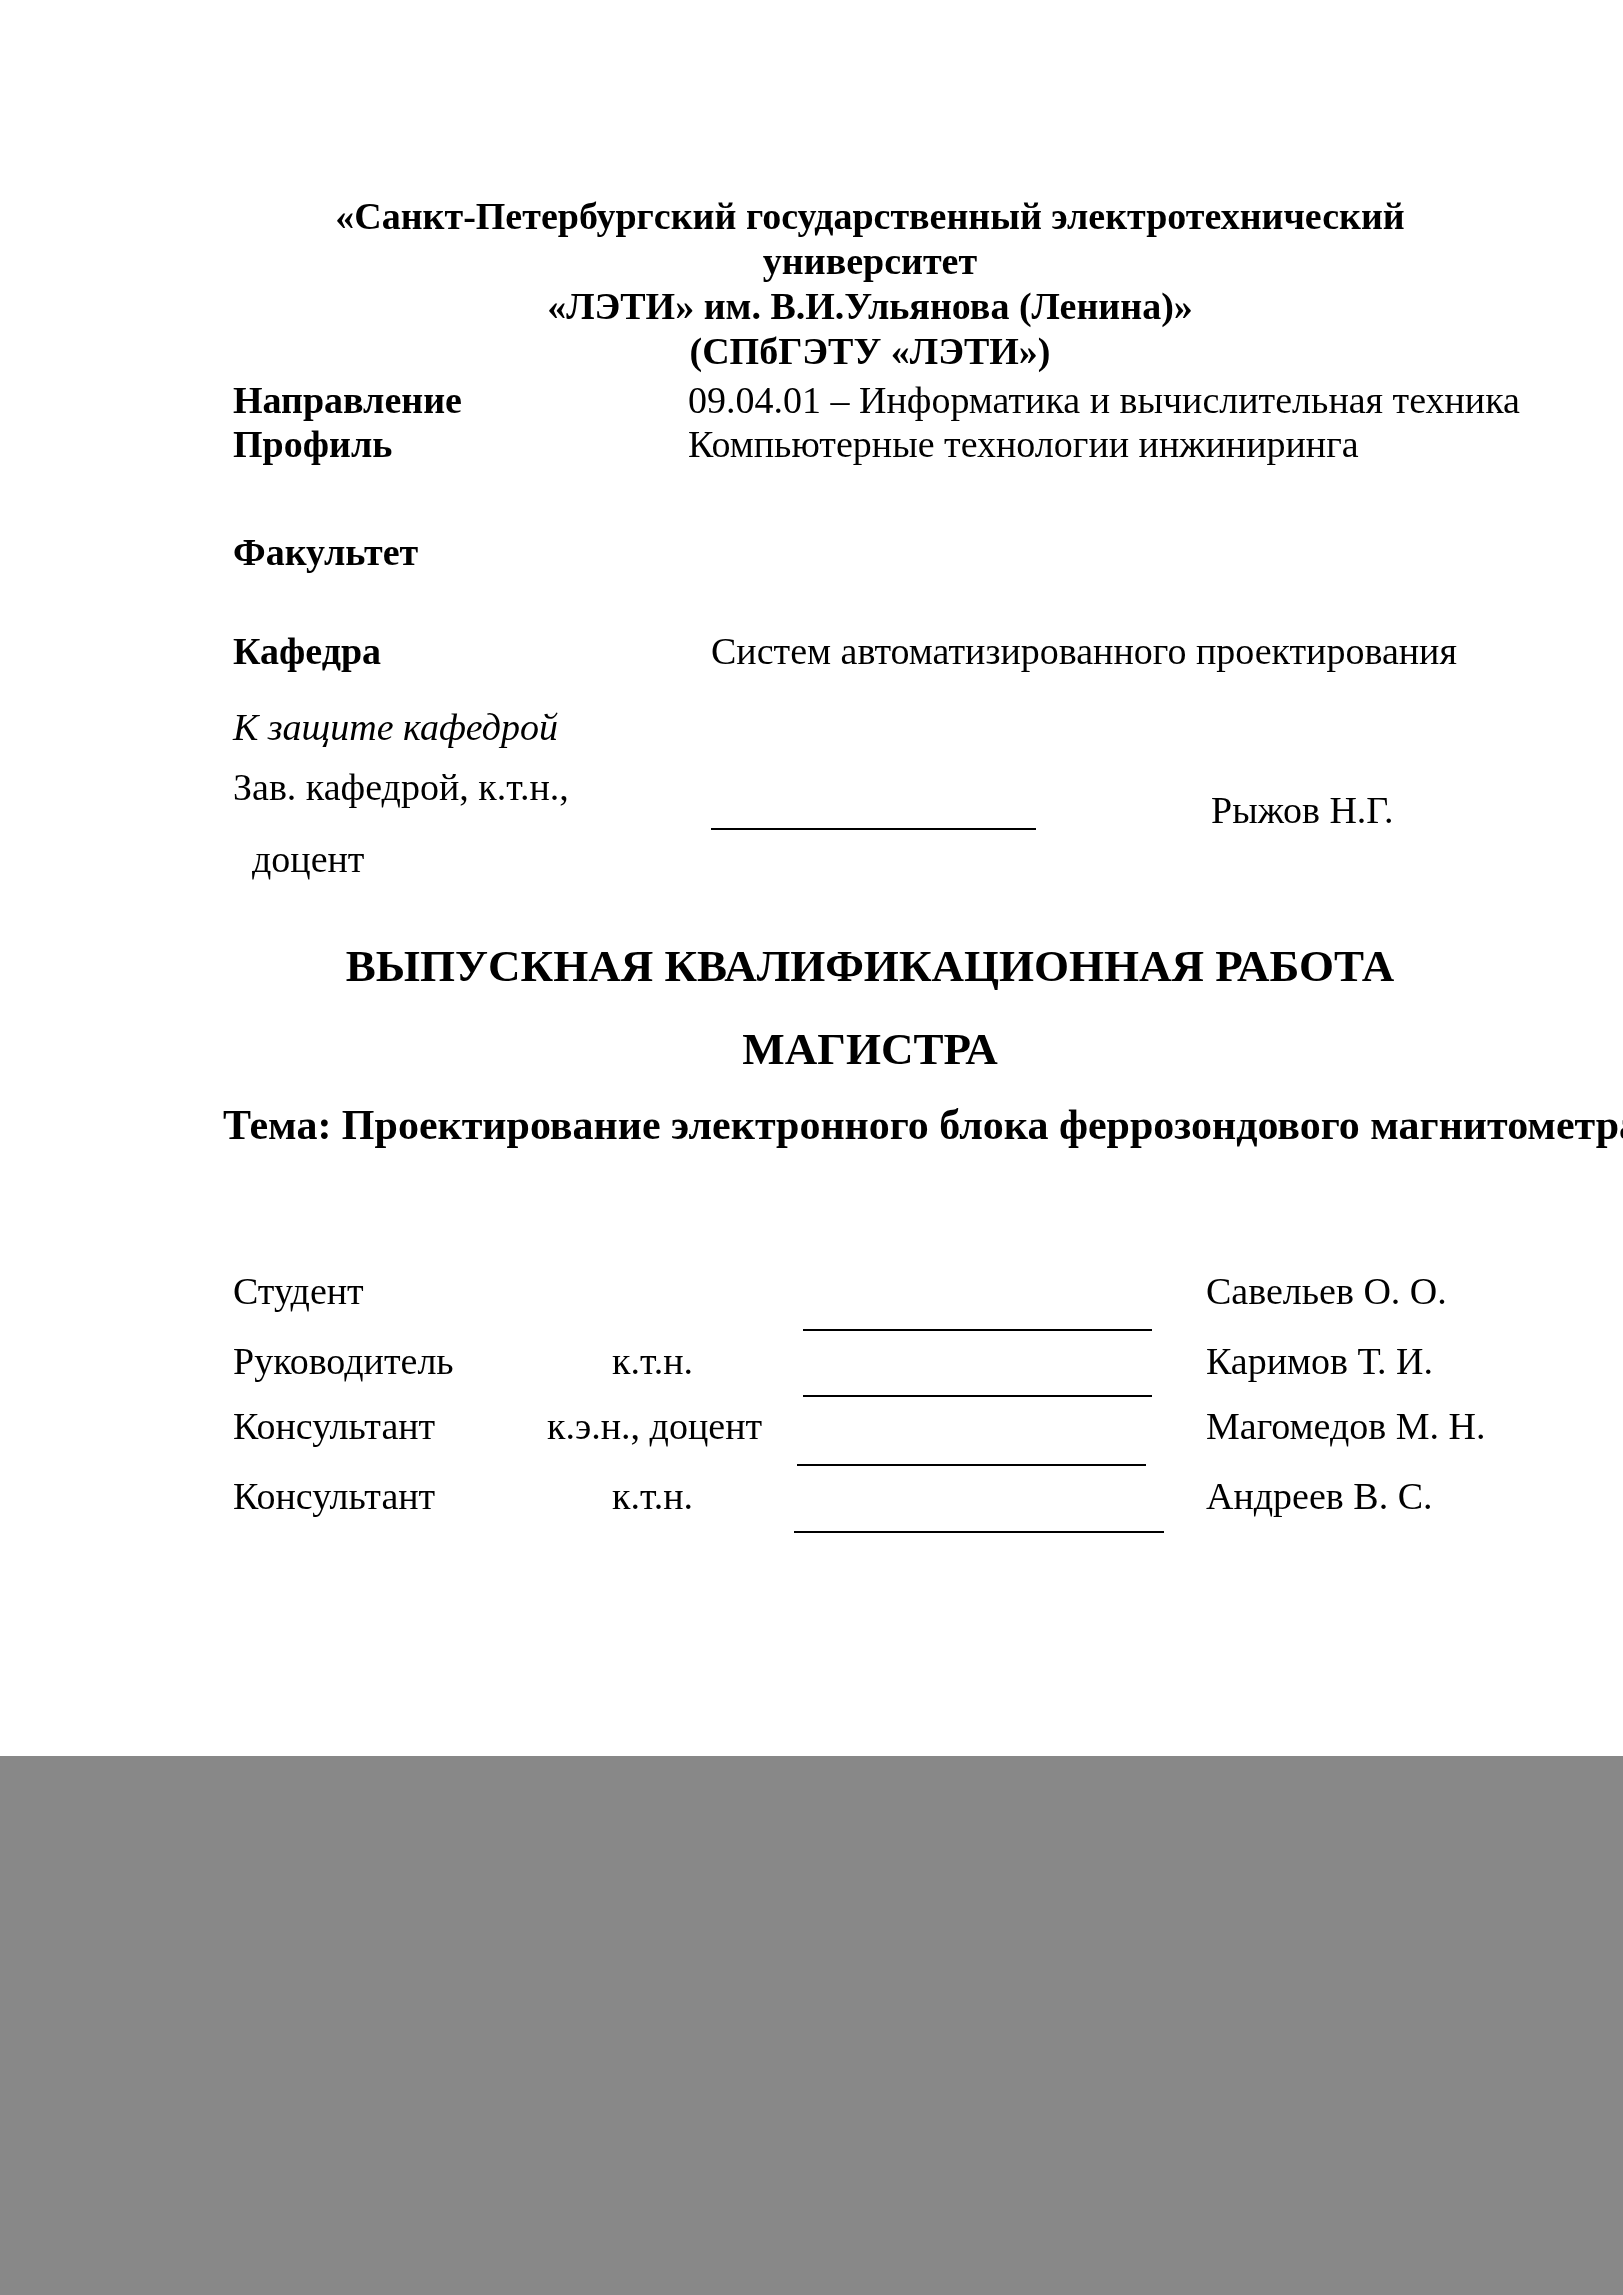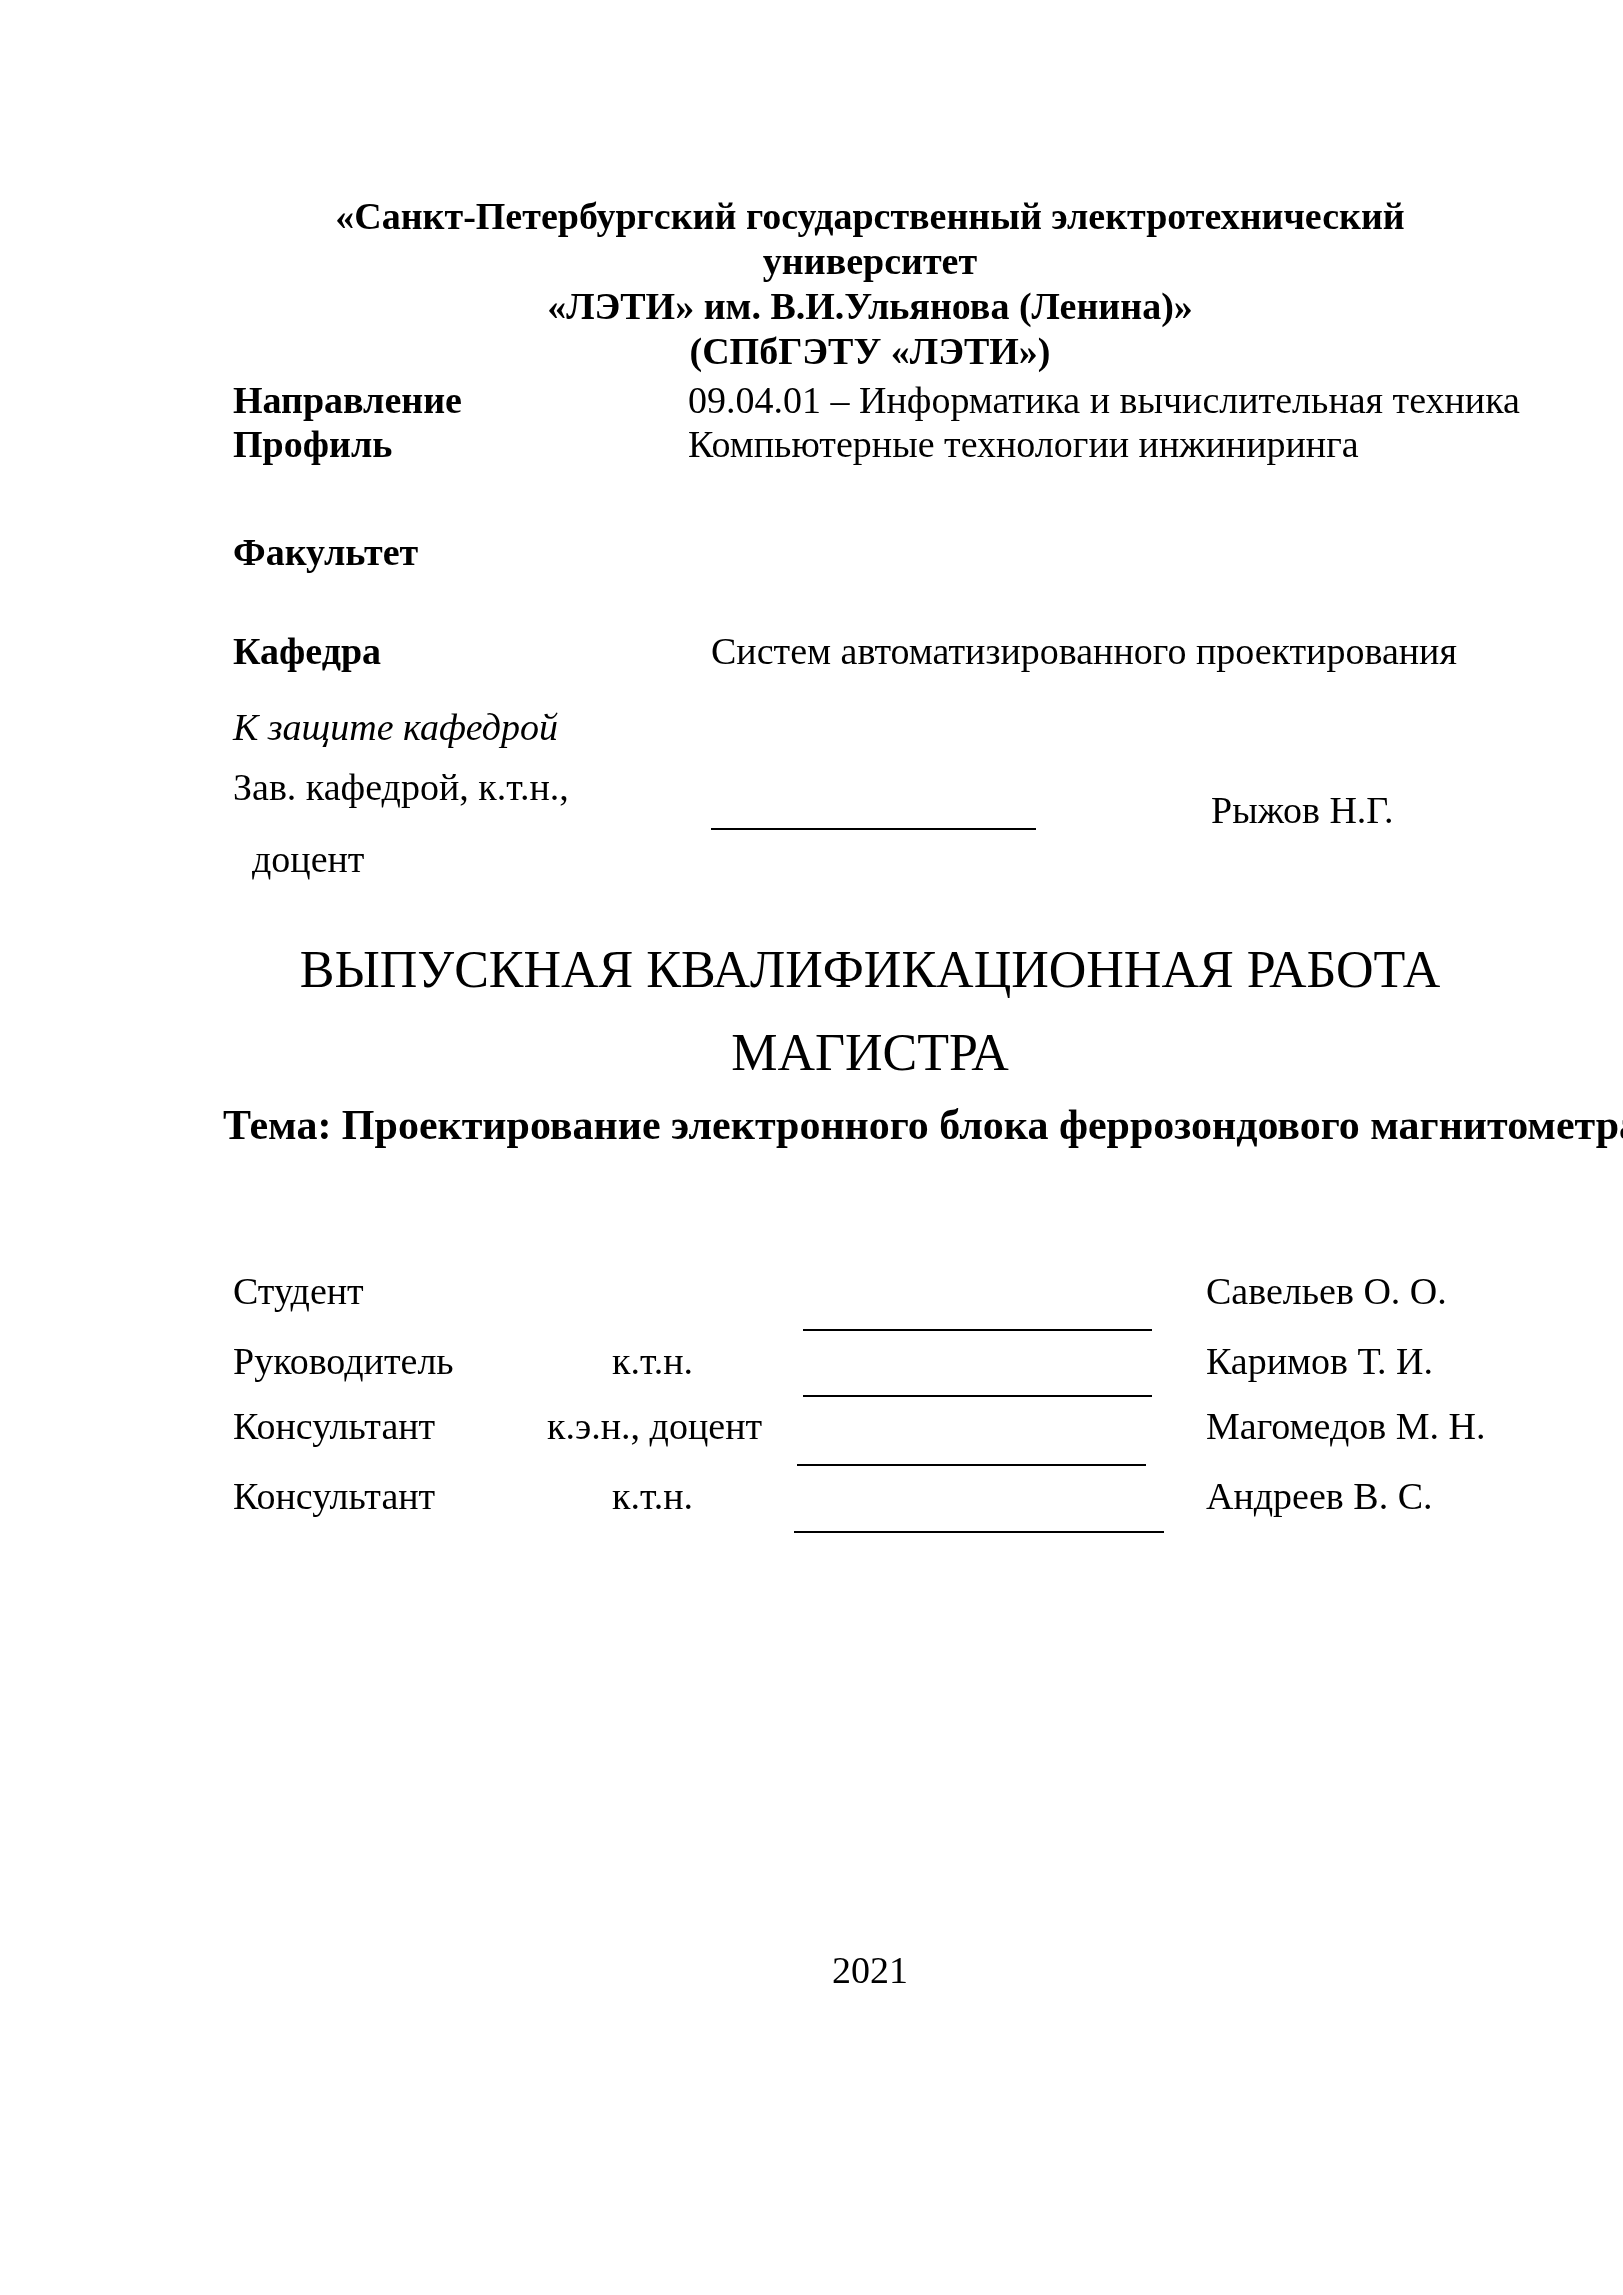--- a/index.html
+++ b/index.html
@@ -1,31 +1,31 @@
 <!DOCTYPE html>
 <html style="font-size:12.6px"><head>
 <meta charset="utf-8">
 <style>
   html, body { margin: 0; padding: 0; background: #888; }
   .page {
     position: relative;
     width: 1623px;
-    height: 2295px;
+    height: 1756px;
     background: #ffffff;
     color: #000000;
     font-family: "Liberation Serif", "DejaVu Serif", serif;
     font-size: 38px;
     overflow: hidden;
   }
   .abs { position: absolute; white-space: nowrap; }
   .center-block { position: absolute; left: 233px; right: 116px; text-align: center; }
   .b { font-weight: bold; }
   .i { font-style: italic; }
   .hdr { font-weight: bold; line-height: 45px; }
-  .title-lg { font-weight: normal; font-size: 52px; }
+  .title-lg { font-weight: bold; font-size: 45px; }
   .theme { font-weight: bold; font-size: 42px; }
   .sigline { position: absolute; height: 2.4px; background: #000000; }
 </style>
 </head>
 <body>
 
 <div class="page">
 
   <div class="center-block hdr" style="top:194px;">
     <div>«Санкт-Петербургский государственный электротехнический университет</div>

